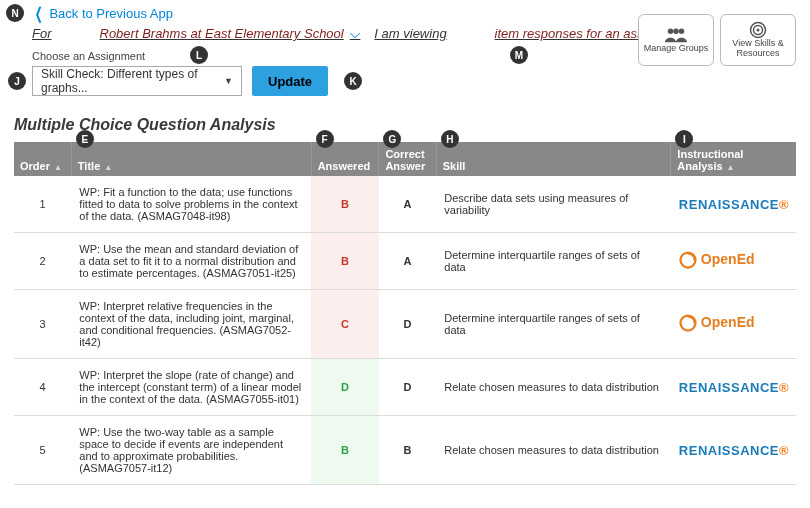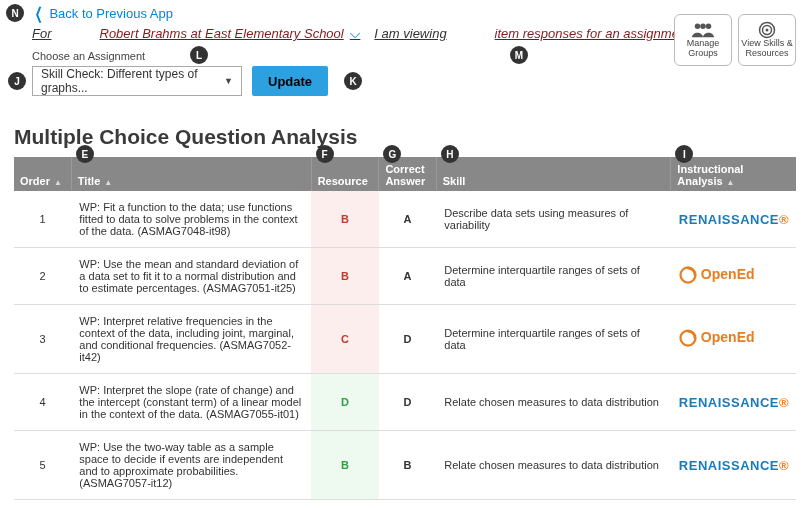--- a/index.html
+++ b/index.html
@@ -6,28 +6,28 @@
   body { font-family: "Segoe UI", Arial, sans-serif; font-size: 12px; color: #333; background: #fff; width: 810px; }
   .page { padding: 4px 14px 14px 14px; position: relative; }
   .callout { position: absolute; width: 18px; height: 18px; border-radius: 50%; background: #333; color: #fff; font-size: 10px; font-weight: 600; display: flex; align-items: center; justify-content: center; z-index: 10; }
   .back-link { color: #0086d9; font-size: 13px; display: inline-flex; align-items: center; gap: 4px; cursor: pointer; }
   .chev { display:inline-block; transform: scaleX(0.6); font-size:16px; }
   .context-row { margin-top: 2px; font-size: 13px; display:flex; align-items:center;text-decoration:underline; }
   .context-row .linkish { color: #7f1d1d; cursor: pointer; font-style: italic; margin-left: 48px; }
   .context-row .plain-italic { color:#333; font-style: italic; }
   .context-row .caret { color:#0086d9; font-size:14px; margin-left:6px; cursor:pointer; display:inline-block;}
   .right-btns { position: absolute; top: 14px; right: 14px; display:flex; gap:6px; }
-  .sqbtn { width:58px; height:52px; border:1px solid #bbb; border-radius:6px; background:#fff; display:flex; flex-direction:column; align-items:center; justify-content:center; font-size:9px; line-height:1.1; text-align:center; cursor:pointer; color:#444; padding:2px;}
+  .sqbtn { width:76px; height:52px; border:1px solid #bbb; border-radius:6px; background:#fff; display:flex; flex-direction:column; align-items:center; justify-content:center; font-size:9px; line-height:1.1; text-align:center; cursor:pointer; color:#444; padding:2px;}
   .sqbtn svg { width:22px; height:18px; fill:#555; }
   .choose-lbl { font-size:11px; color:#444; margin-top:8px; margin-left:0; }
   .assign-row { display:flex; align-items:center; gap:10px; margin-top:4px; }
   .assign-select { width:210px; height:30px; border:1px solid #aaa; background:#fff; font-size:12px; padding:10px 8px; display:flex; align-items:center; justify-content:space-between; cursor:pointer; }
   .assign-select .tri { font-size:9px; color:#444; }
   .update-btn { background:#2da0e0; color:#000000; font-weight:600; font-size:13px; border:none; height:30px; padding:0 16px; cursor:pointer; border-radius:2px;}
-  h1.sect { font-size:21px; font-weight:700; color:#3a3a3a; margin-top:29px; }
+  h1.sect { font-size:16px; font-weight:700; color:#3a3a3a; margin-top:20px;font-style:italic; }
   .tbl { width:100%; border-collapse:collapse; margin-top:8px; table-layout:fixed;}
   .tbl thead th { background:#888; color:#fff; font-size:11px; font-weight:600; text-align:left; padding:6px 6px 4px 6px; vertical-align:bottom; position:relative; border-right:1px solid #999;}
   .tbl thead th:last-child{border-right:none;}
   .tbl thead th .sort { font-size:8px; opacity:0.7; margin-left:4px;}
   .tbl tbody td { border-bottom:1px solid #ddd; padding:10px 8px; font-size:11px; vertical-align:middle; }
   .col-order{width:55px; text-align:center;}
   .col-title{width:230px;}
   .col-ans{width:65px; text-align:center;}
   .col-correct{width:55px; text-align:center;}
   .col-skill{width:225px;}
@@ -105,21 +105,21 @@
 <table class="tbl">
   <thead>
     <tr>
       <th class="col-order"><span>Order</span><span class="sort">▲</span></th>
       <th class="col-title">
         <span class="callout th-callout">E</span>
         <span>Title</span><span class="sort">▲</span>
       </th>
       <th class="col-ans">
         <span class="callout th-callout">F</span>
-        <span>Resource</span>
+        <span>Answered</span>
       </th>
       <th class="col-correct">
         <span class="callout th-callout">G</span>
         <span>Correct Answer</span>
       </th>
       <th class="col-skill">
         <span class="callout th-callout">H</span>
         <span>Skill</span>
       </th>
       <th class="col-res">

